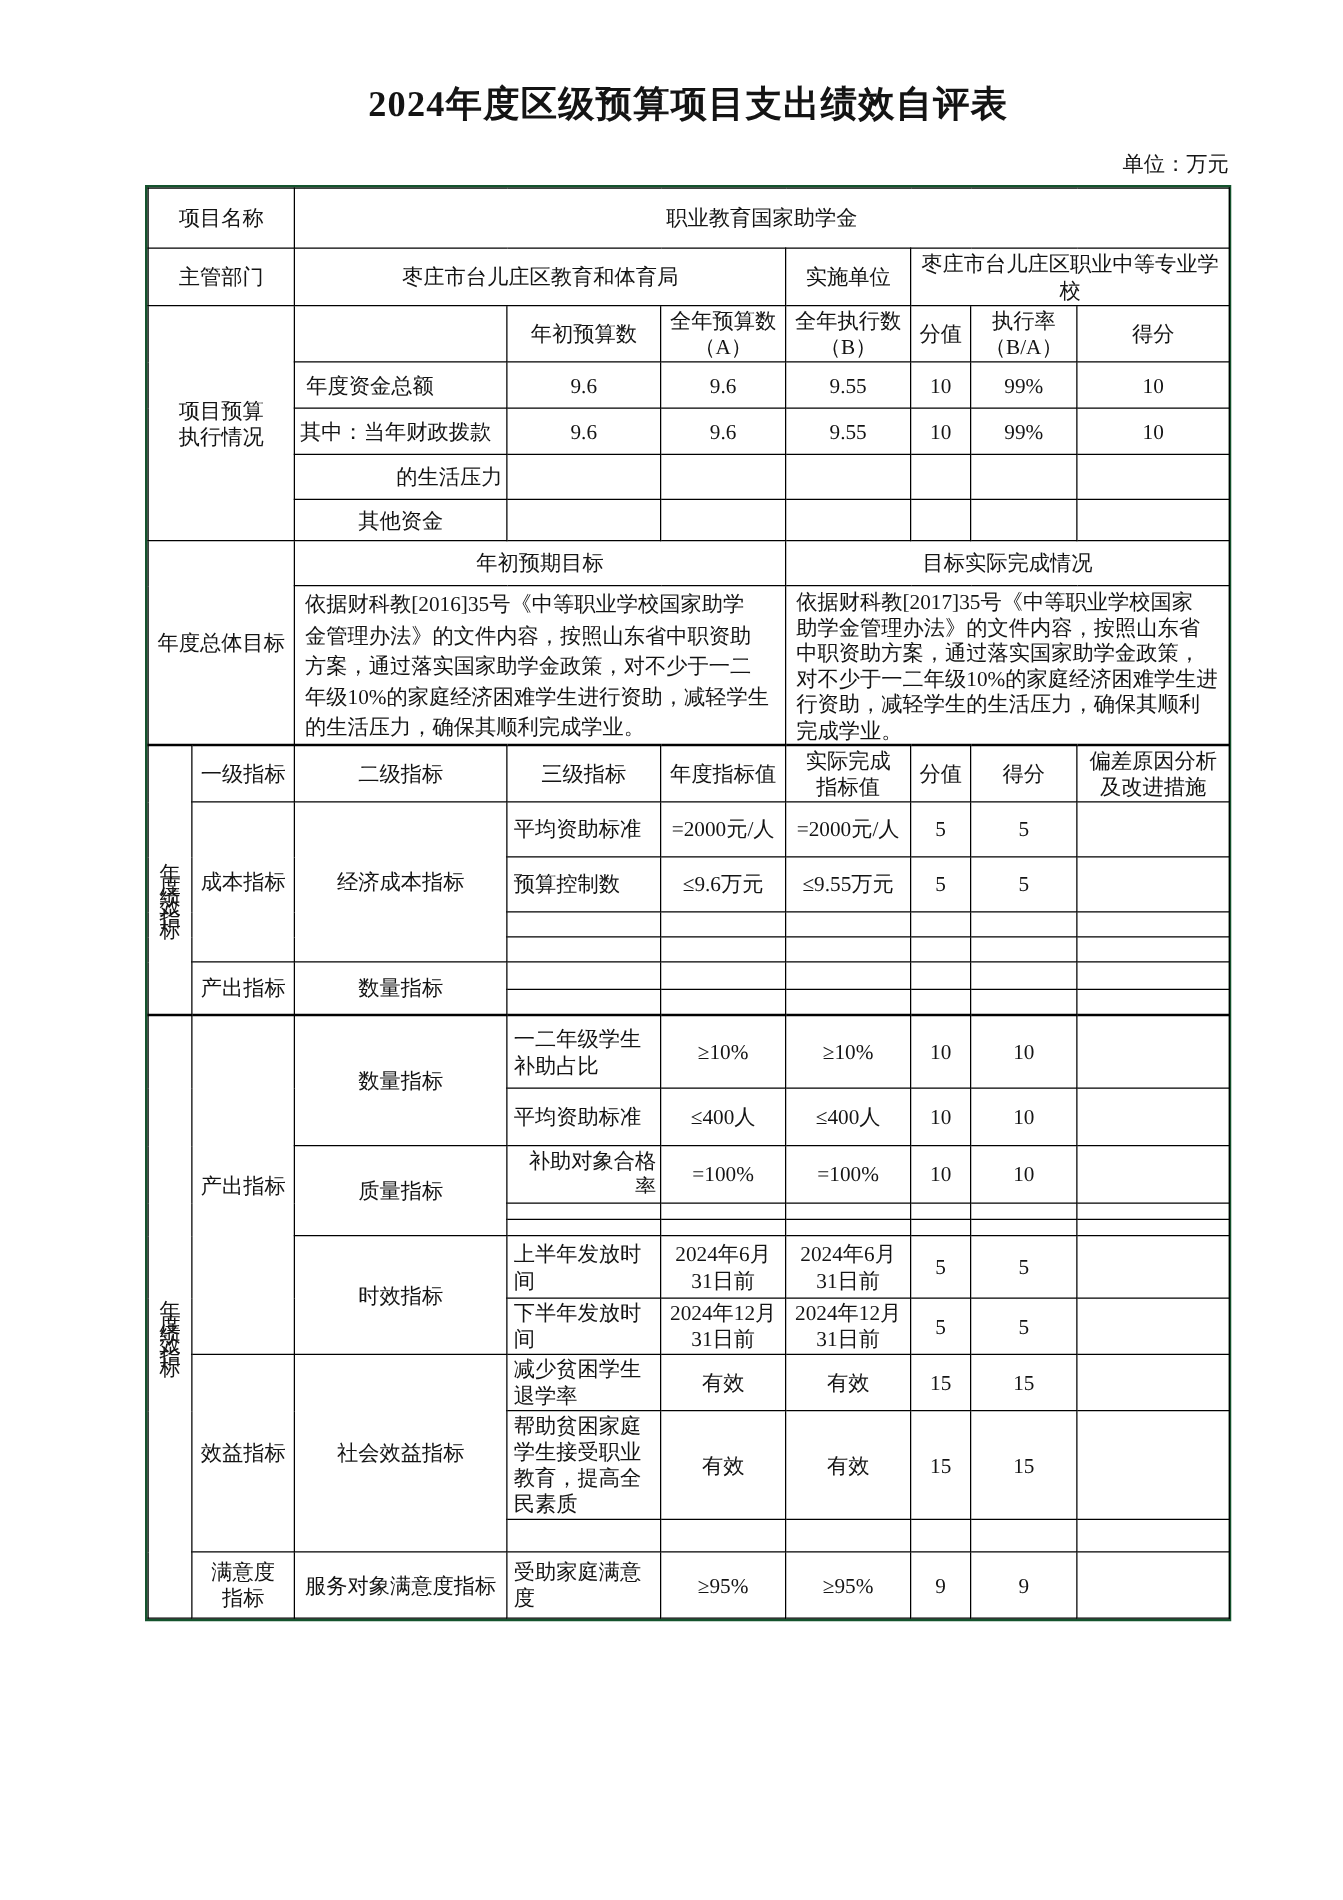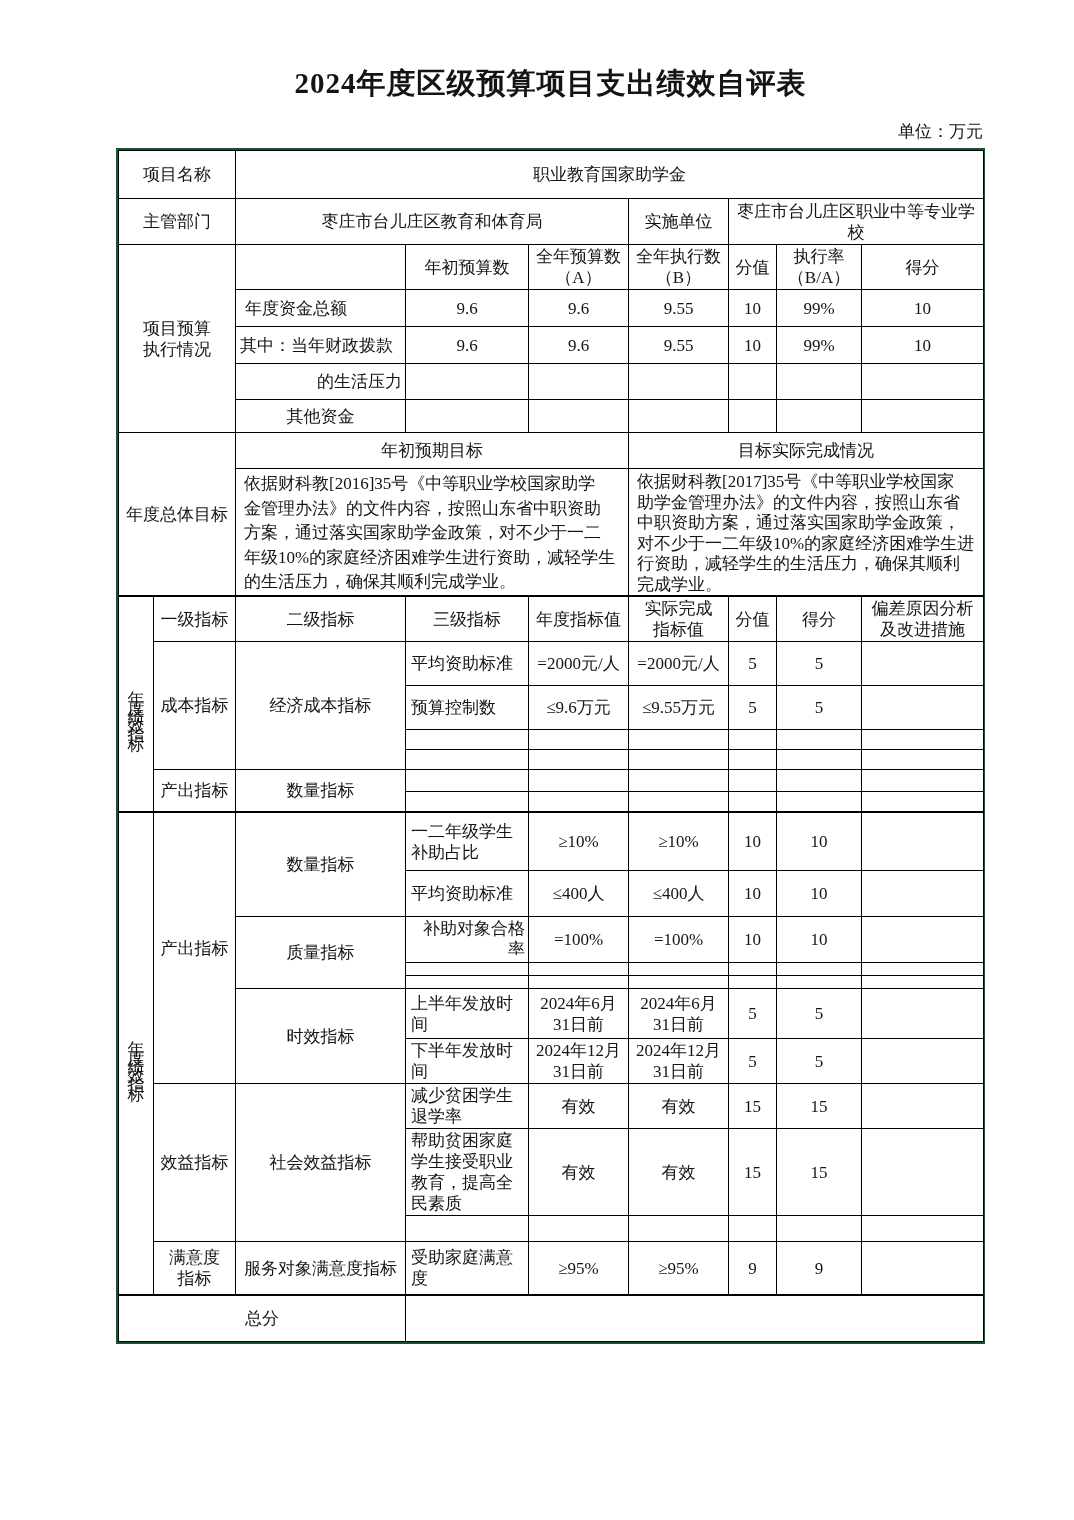--- a/index.html
+++ b/index.html
@@ -373,27 +373,15 @@
 度</td>
         <td>≥95%</td>
         <td>≥95%</td>
         <td>9</td>
         <td>9</td>
         <td></td>
       </tr>
     </tbody>
       </table>
 
-    <table>
-      <colgroup>
-        <col style="width:287px">
-          <col style="width:578px">
-      </colgroup>
-      <tbody>
-          <tr style="height:46px">
-        <td>总分</td>
-        <td></td>
-      </tr>
-    </tbody>
-      </table>
 
   </div>
 </div>
 
 </body></html>

